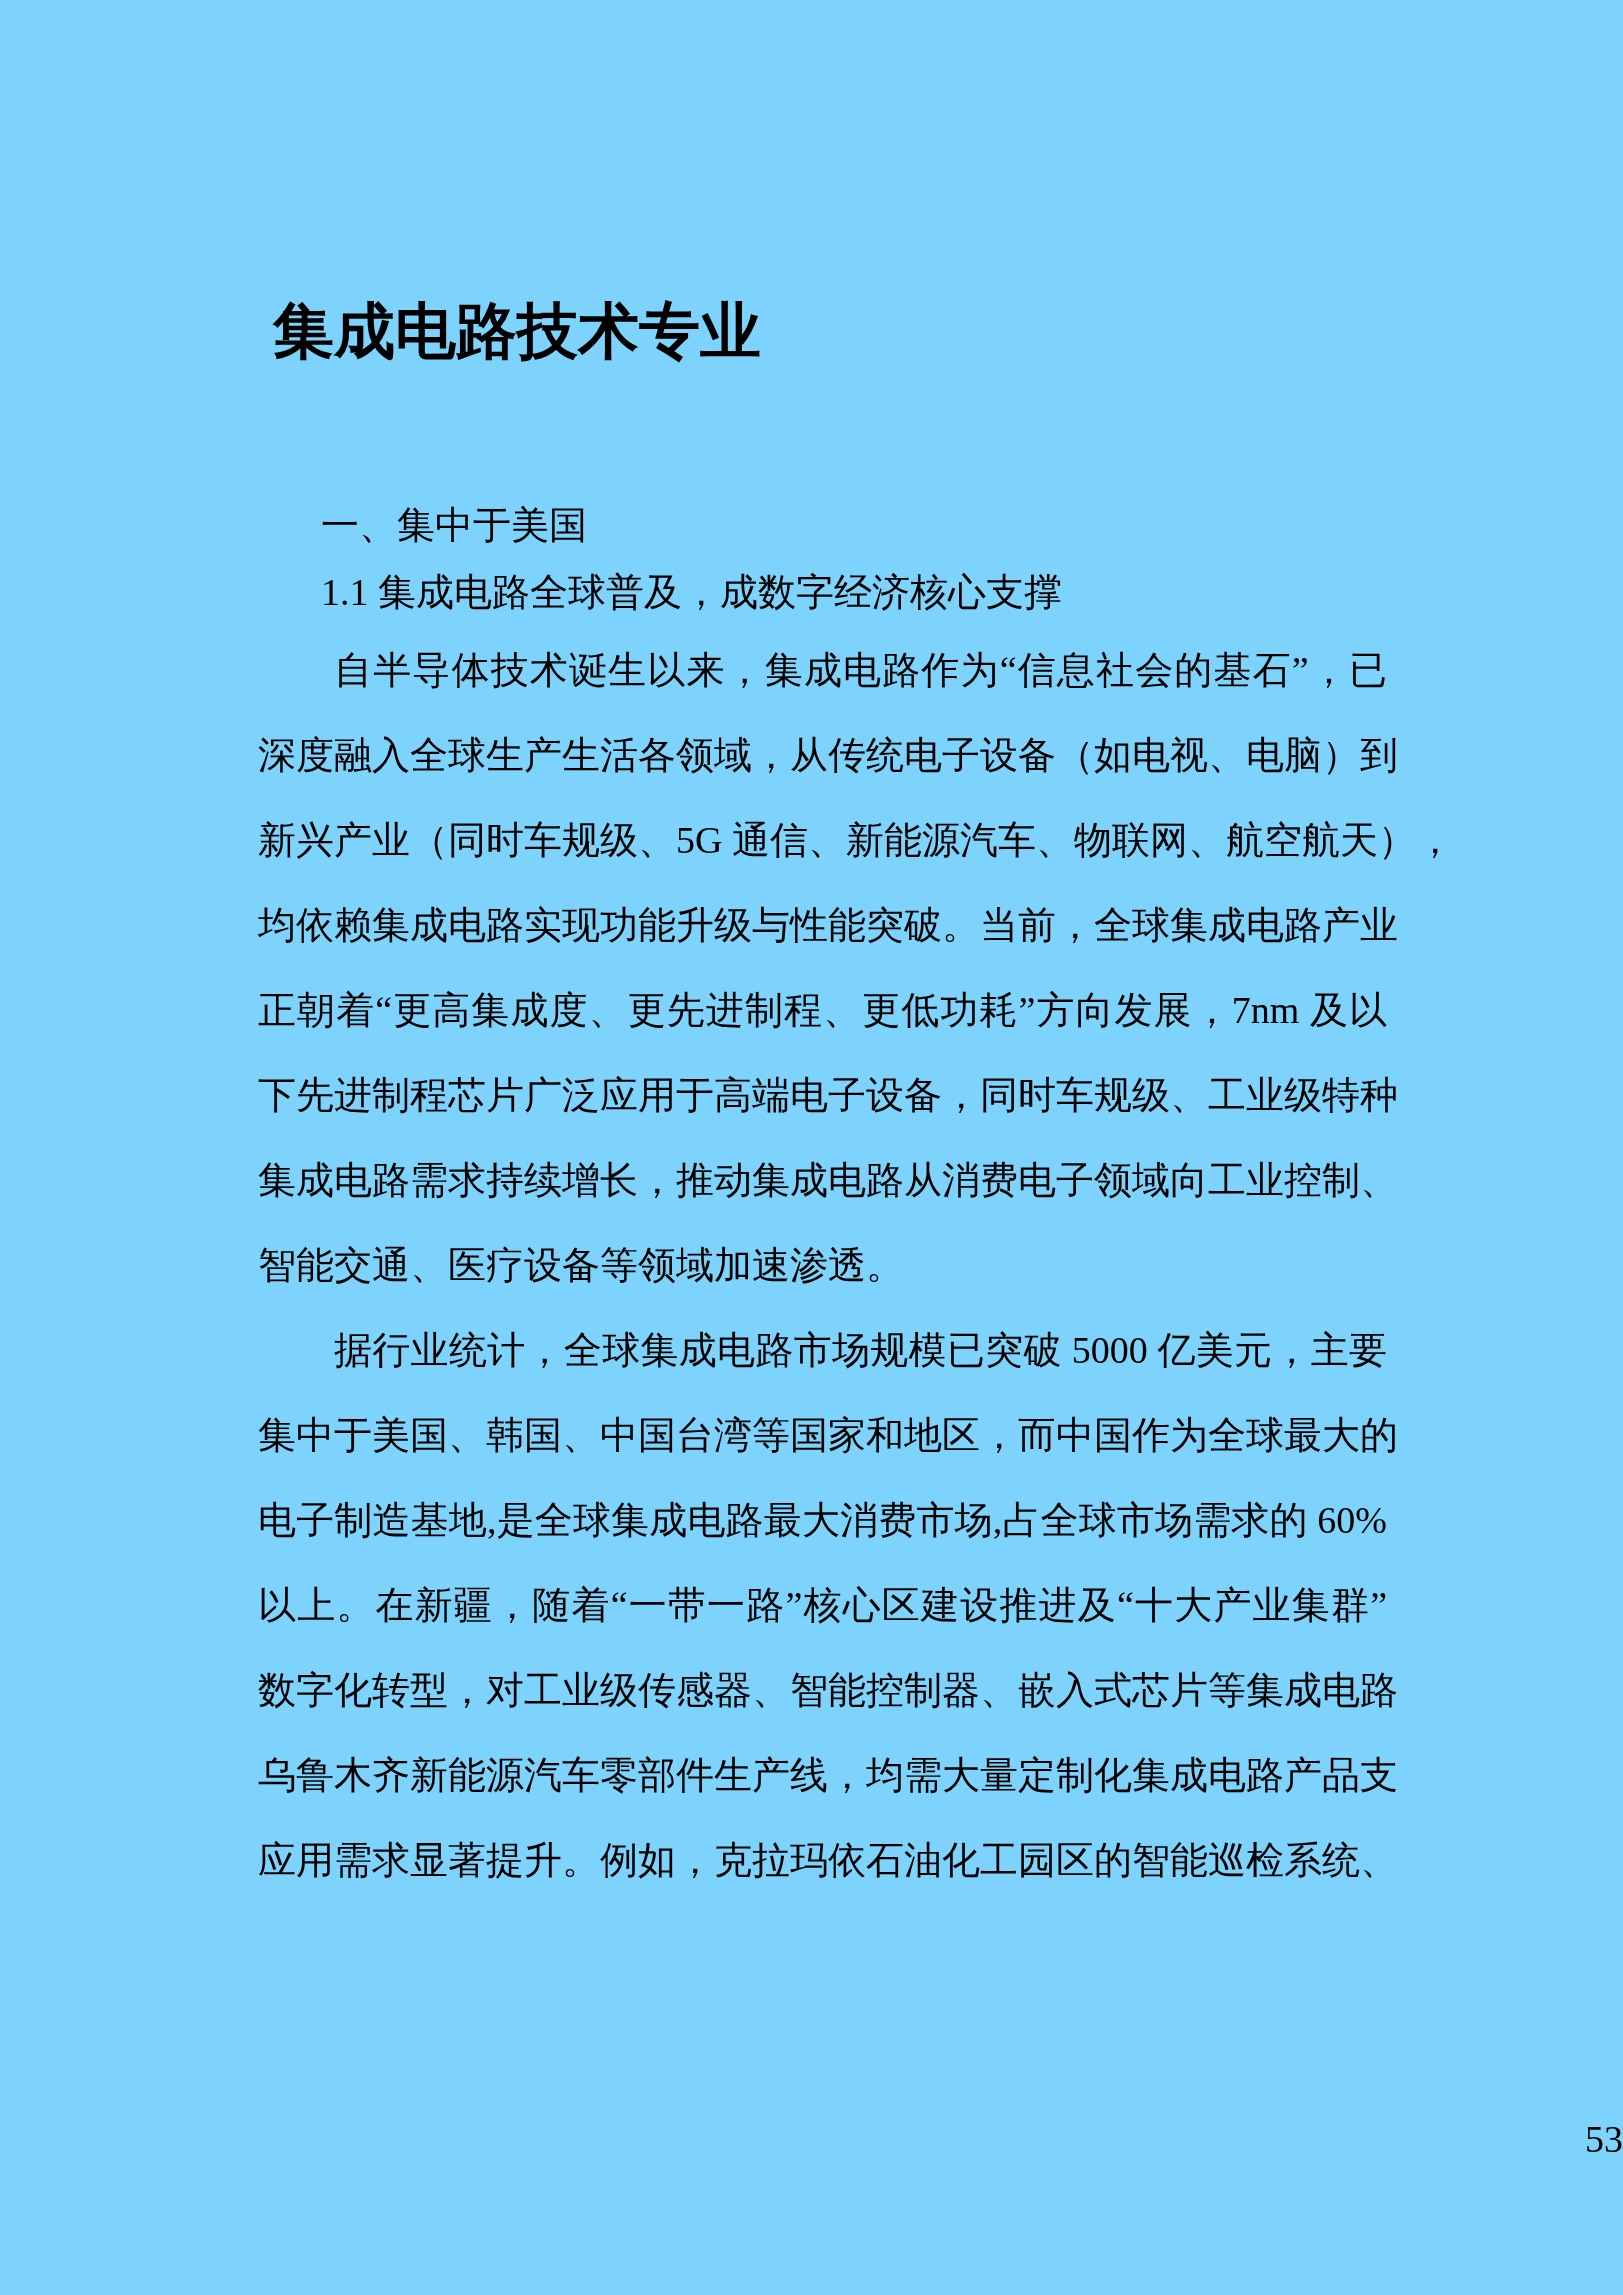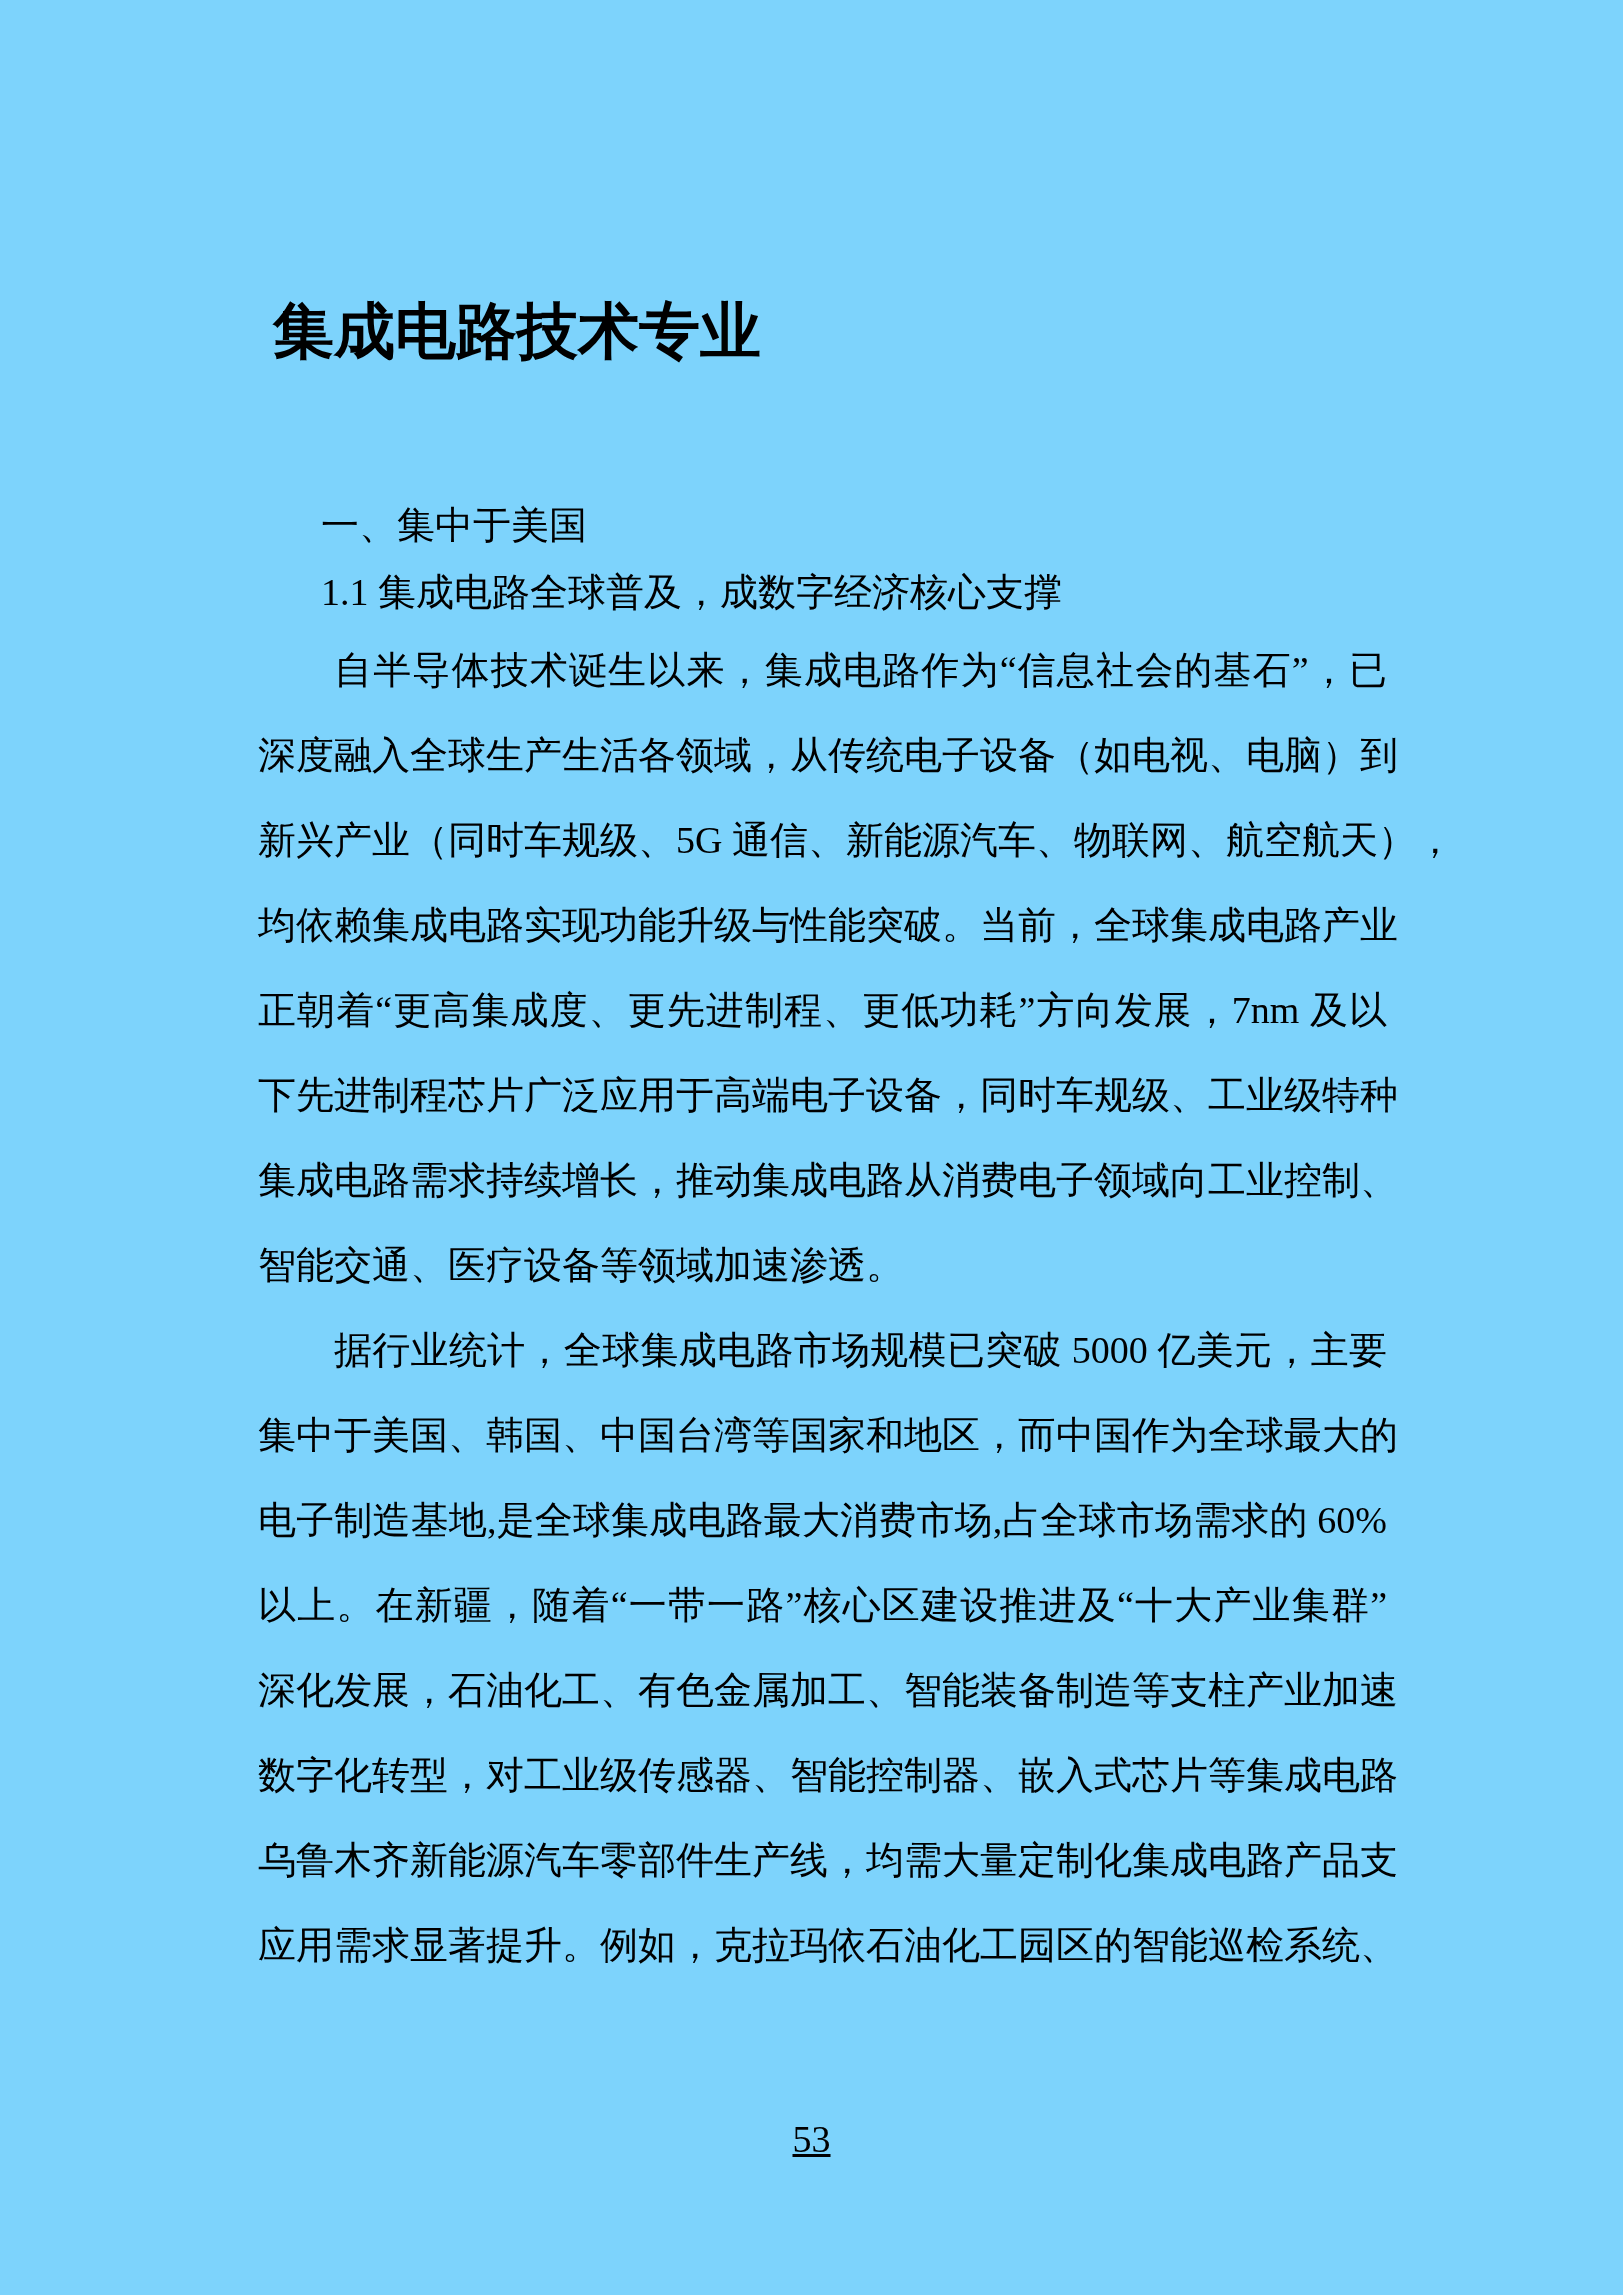--- a/index.html
+++ b/index.html
@@ -66,24 +66,23 @@
     text-justify: inter-character;
   }
   .line.ind {
     text-indent: 76px;
   }
   .page-num {
     position: absolute;
     left: 0;
     top: 2119px;
     width: 1623px;
-    text-align: center;
+    text-align: right;
     font-size: 38px;
     line-height: 1.1;
-    text-decoration: underline;
   }
 </style>
 </head>
 <body>
 
 <div class="page">
 
   <h1 class="doc-title">集成电路技术专业</h1>
 
   <div class="sec-heading">一、集中于美国</div>
@@ -101,21 +100,20 @@
       <div class="line j">下先进制程芯片广泛应用于高端电子设备，同时车规级、工业级特种</div>
       <div class="line j">集成电路需求持续增长，推动集成电路从消费电子领域向工业控制、</div>
       <div class="line">智能交通、医疗设备等领域加速渗透。</div>
     </div>
 
     <div>
       <div class="line j ind">据行业统计，全球集成电路市场规模已突破 5000 亿美元，主要</div>
       <div class="line j">集中于美国、韩国、中国台湾等国家和地区，而中国作为全球最大的</div>
       <div class="line j">电子制造基地,是全球集成电路最大消费市场,占全球市场需求的 60%</div>
       <div class="line j">以上。在新疆，随着“一带一路”核心区建设推进及“十大产业集群”</div>
-      <div class="line j">深化发展，石油化工、有色金属加工、智能装备制造等支柱产业加速</div>
       <div class="line j">数字化转型，对工业级传感器、智能控制器、嵌入式芯片等集成电路</div>
       <div class="line j">乌鲁木齐新能源汽车零部件生产线，均需大量定制化集成电路产品支</div>
       <div class="line j">应用需求显著提升。例如，克拉玛依石油化工园区的智能巡检系统、</div>
     </div>
 
   </div>
 
   <div class="page-num">53</div>
 
 </div>

